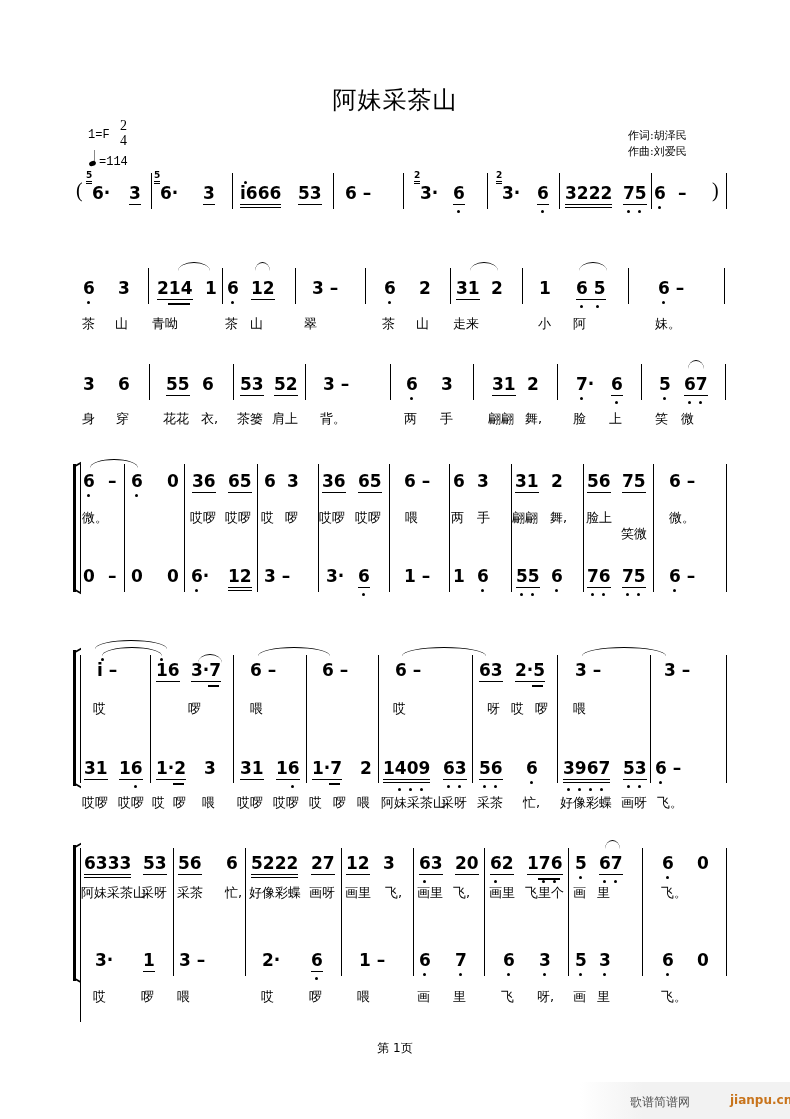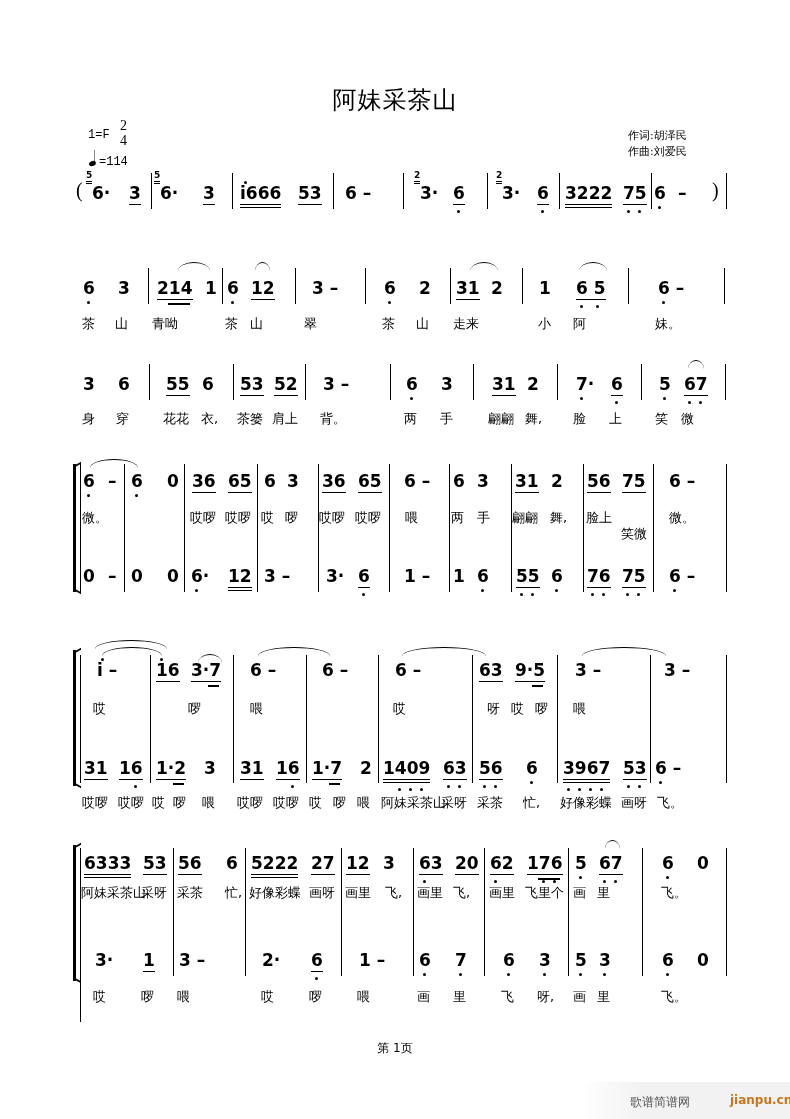--- a/index.html
+++ b/index.html
@@ -273,21 +273,21 @@
     <div class="n" style="left: 97px; top: 660px;">i –</div>
     <div class="hi" style="left: 101px; top: 658px;"></div>
     <div class="n ul1" style="left: 156px; top: 660px;">16</div>
     <div class="hi" style="left: 160px; top: 658px;"></div>
     <div class="n ul1" style="left: 191px; top: 660px;">3·7</div>
     <div class="" style="position: absolute; left: 208px; top: 685px; width: 11px; height: 1.5px; background: rgb(0, 0, 0);"></div>
     <div class="n" style="left: 250px; top: 660px;">6 –</div>
     <div class="n" style="left: 322px; top: 660px;">6 –</div>
     <div class="n" style="left: 395px; top: 660px;">6 –</div>
     <div class="n ul1" style="left: 479px; top: 660px;">63</div>
-    <div class="n ul1" style="left: 515px; top: 660px;">9·5</div>
+    <div class="n ul1" style="left: 515px; top: 660px;">2·5</div>
     <div class="" style="position: absolute; left: 532px; top: 685px; width: 11px; height: 1.5px; background: rgb(0, 0, 0);"></div>
     <div class="n" style="left: 575px; top: 660px;">3 –</div>
     <div class="n" style="left: 664px; top: 660px;">3 –</div>
     <div class="n ul1" style="left: 84px; top: 758px;">31</div>
     <div class="n ul1" style="left: 119px; top: 758px;">16</div>
     <div class="dot" style="left: 134px; top: 785px;"></div>
     <div class="n ul1" style="left: 156px; top: 758px;">1·2</div>
     <div class="" style="position: absolute; left: 173px; top: 783px; width: 11px; height: 1.5px; background: rgb(0, 0, 0);"></div>
     <div class="n" style="left: 204px; top: 758px;">3</div>
     <div class="n ul1" style="left: 240px; top: 758px;">31</div>

